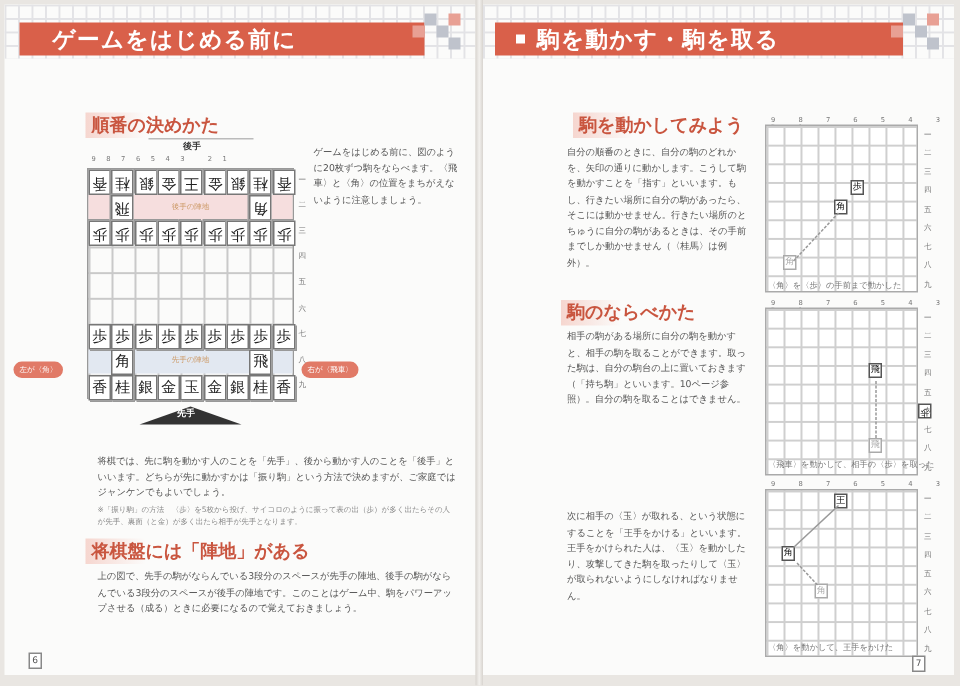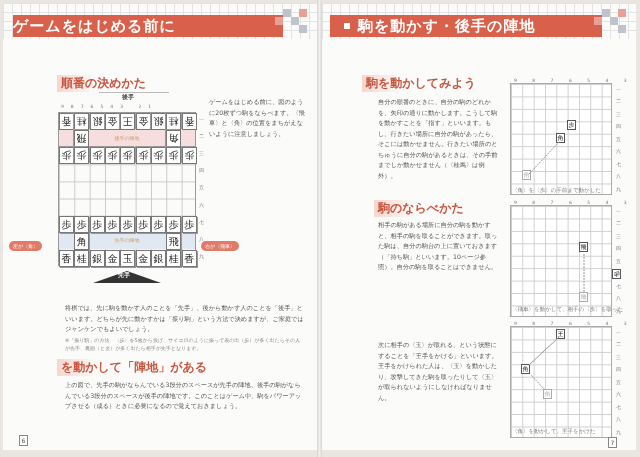--- a/index.html
+++ b/index.html
@@ -3,21 +3,21 @@
 <meta charset="utf-8">
 <style>
 *{box-sizing:border-box;margin:0;padding:0}
 body{width:640px;height:457px;background:#e9e6e2;font-family:"DejaVu Sans",sans-serif;overflow:hidden;position:relative}
 .page{position:absolute;top:3px;height:447px;background:#fbfbfa;overflow:hidden}
 .page.left{left:3px;width:314px}
 .page.right{left:322px;width:314px}
 .gutter{position:absolute;left:317px;top:0;width:5px;height:457px;background:linear-gradient(90deg,#d8d4cf,#f2f0ed,#d8d4cf)}
 .gridbg{position:absolute;left:0;right:0;top:0;height:36px;background-image:linear-gradient(#e3e3e6 1px,transparent 1px),linear-gradient(90deg,#e3e3e6 1px,transparent 1px);background-size:9px 9px}
 .banner{position:absolute;top:12px;height:22px;background:#d9604a;color:#fff;font-weight:bold;font-size:15px;line-height:22px;letter-spacing:1px}
-.left .banner{left:10px;width:270px;}
+.left .banner{left:10px;width:270px;padding-left:22px}
 .right .banner{left:8px;width:272px;padding-left:28px}
 .banner .bullet{position:absolute;left:14px;top:8px;width:6px;height:6px;background:#fff}
 .deco{position:absolute;top:6px;right:8px;width:34px;height:32px}
 .deco i{position:absolute;width:8px;height:8px}
 .h2{position:absolute;color:#c9553f;font-weight:bold;font-size:12px;padding-left:4px;background:linear-gradient(90deg,#f6d6cf,transparent 40px)}
 .p{position:absolute;color:#555;font-size:6.2px;line-height:10.5px}
 .note{position:absolute;color:#888;font-size:5px;line-height:8px}
 .board{position:absolute;border:1px solid #999;background-image:linear-gradient(#c9c9c9 1px,transparent 1px),linear-gradient(90deg,#c9c9c9 1px,transparent 1px)}
 .piece{position:absolute;width:15px;height:17px;background:#fff;border:1px solid #777;box-shadow:1px 1px 0 #999;font-size:10px;line-height:15px;text-align:center;color:#222}
 .piece.rev{transform:rotate(180deg)}
@@ -111,40 +111,40 @@
 
   <div class="tag" style="left:6px;top:238px">左が〈角〉</div>
   <div class="tag" style="left:198px;top:238px">右が〈飛車〉</div>
 
   <div class="arrow" style="left:90px;top:268px"></div>
   <div style="position:absolute;left:115px;top:268px;font-size:6px;color:#fff;font-weight:bold">先手</div>
 
   <div class="p" style="left:62px;top:300px;width:240px">将棋では、先に駒を動かす人のことを「先手」、後から動かす人のことを「後手」といいます。どちらが先に動かすかは「振り駒」という方法で決めますが、ご家庭ではジャンケンでもよいでしょう。</div>
   <div class="note" style="left:62px;top:333px;width:240px">※「振り駒」の方法　〈歩〉を5枚から投げ、サイコロのように振って表の出（歩）が多く出たらその人が先手、裏面（と金）が多く出たら相手が先手となります。</div>
 
-  <div class="h2" style="left:54px;top:356px">を動かして「陣地」がある</div>
+  <div class="h2" style="left:54px;top:356px">将棋盤には「陣地」がある</div>
   <div class="p" style="left:62px;top:377px;width:240px">上の図で、先手の駒がならんでいる3段分のスペースが先手の陣地、後手の駒がならんでいる3段分のスペースが後手の陣地です。このことはゲーム中、駒をパワーアップさせる（成る）ときに必要になるので覚えておきましょう。</div>
 
   <div class="pgnum" style="left:16px;top:432px">6</div>
 </div>
 
 <div class="gutter"></div>
 
 <div class="page right">
   <div class="gridbg"></div>
-  <div class="banner"><span class="bullet"></span><span>駒を動かす・後手の陣地</span></div>
+  <div class="banner"><span class="bullet"></span><span>駒を動かす・駒を取る</span></div>
   <div class="deco">
     <i style="left:0;top:8px;background:#e8a094"></i>
       <i style="left:8px;top:0;background:#bfc3cc"></i>
       <i style="left:16px;top:8px;background:#bfc3cc"></i>
       <i style="left:24px;top:0;background:#e8a094"></i>
       <i style="left:24px;top:16px;background:#bfc3cc"></i>
   </div>
 
-  <div class="h2" style="left:40px;top:72px">駒を動かしてみよう</div>
+  <div class="h2" style="left:60px;top:72px">駒を動かしてみよう</div>
   <div class="p" style="left:56px;top:94px;width:124px">自分の順番のときに、自分の駒のどれかを、矢印の通りに動かします。こうして駒を動かすことを「指す」といいます。もし、行きたい場所に自分の駒があったら、そこには動かせません。行きたい場所のとちゅうに自分の駒があるときは、その手前までしか動かせません（〈桂馬〉は例外）。</div>
 
   <div class="h2" style="left:52px;top:197px">駒のならべかた</div>
   <div class="p" style="left:56px;top:217px;width:124px">相手の駒がある場所に自分の駒を動かすと、相手の駒を取ることができます。取った駒は、自分の駒台の上に置いておきます（「持ち駒」といいます。10ページ参照）。自分の駒を取ることはできません。</div>
 
   <div class="p" style="left:56px;top:337px;width:124px">次に相手の〈玉〉が取れる、という状態にすることを「王手をかける」といいます。王手をかけられた人は、〈玉〉を動かしたり、攻撃してきた駒を取ったりして〈玉〉が取られないようにしなければなりません。</div>
 
   <div class="collbl" style="left:192px;top:75px">9 8 7 6 5 4 3 2 1</div>
   <div class="sboard" style="left:188px;top:80px">
     <div class="sp" style="left:56px;top:36px">歩</div>

